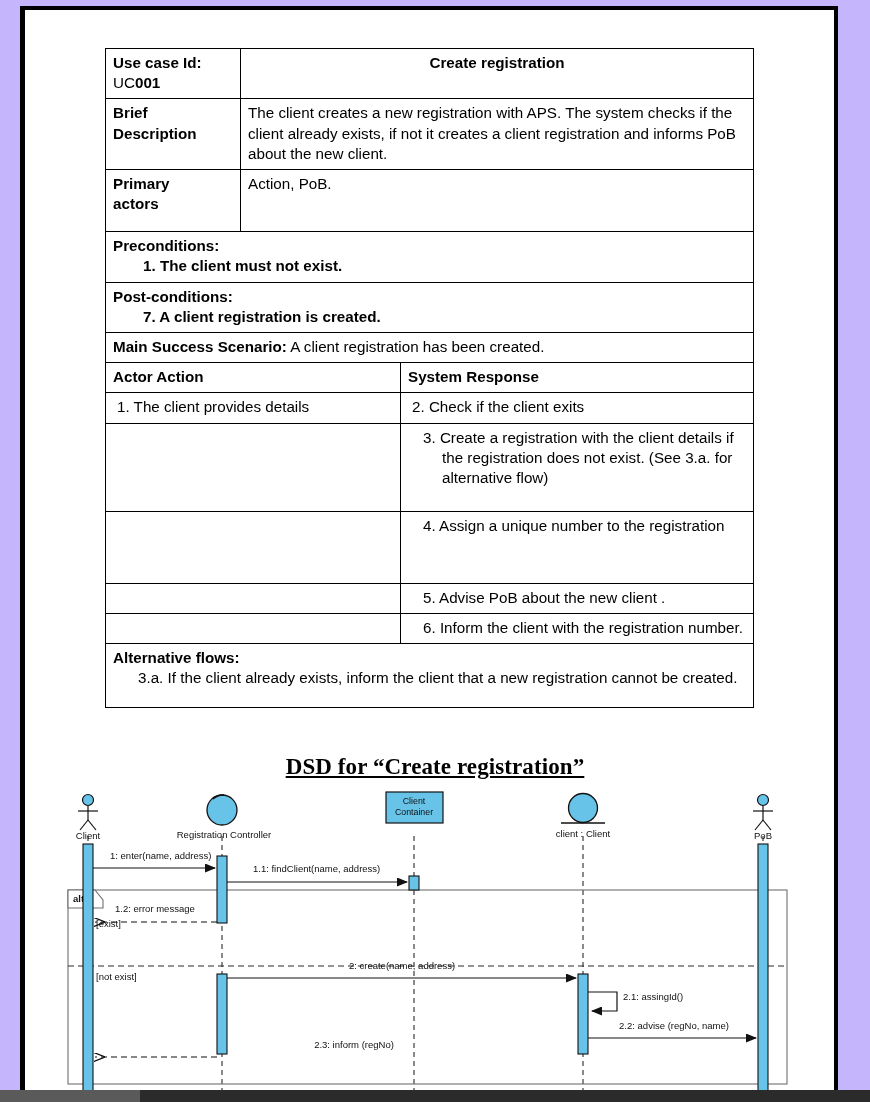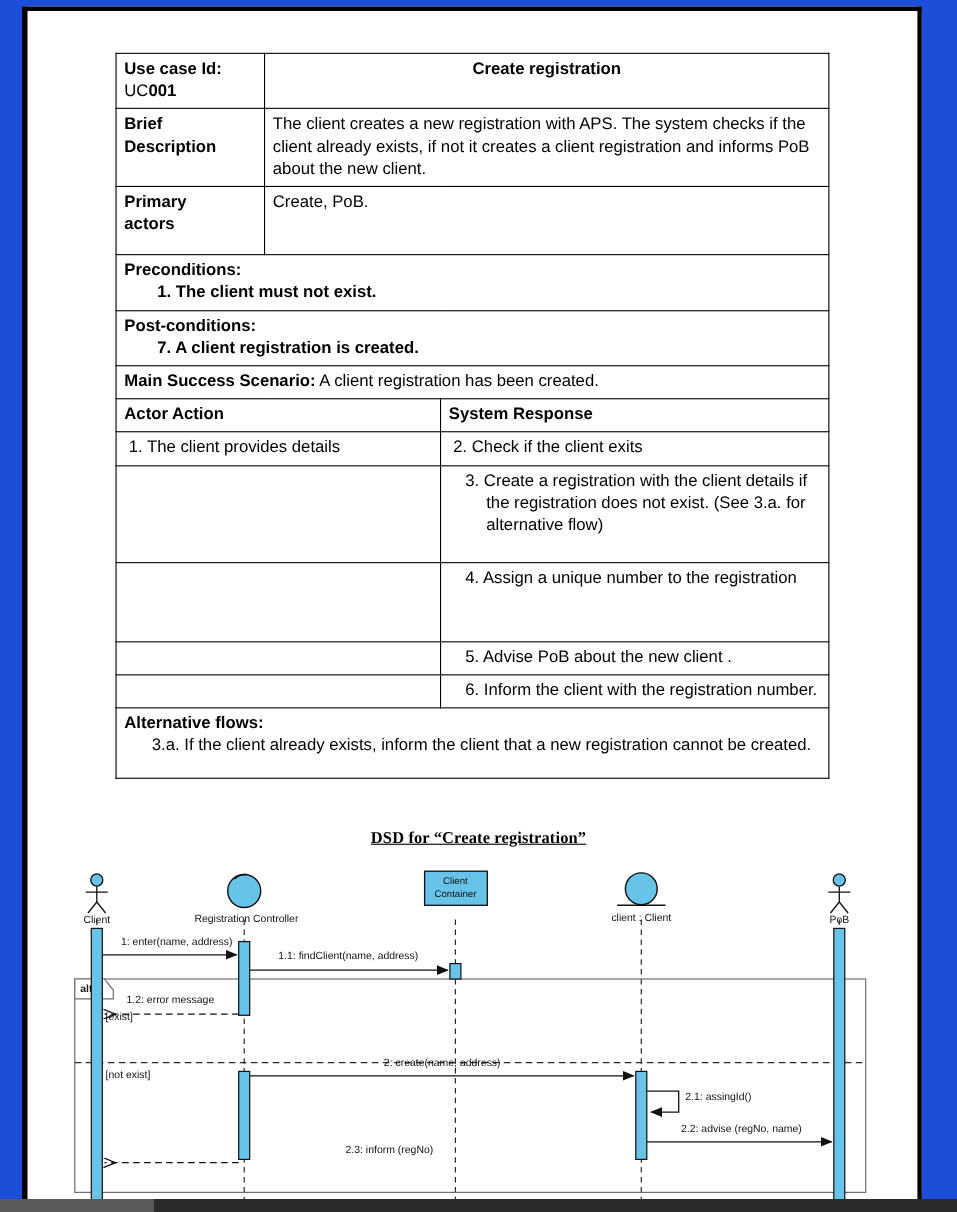--- a/index.html
+++ b/index.html
@@ -8,21 +8,21 @@
     background: #ffffff;
   }
   body {
     font-family: "Liberation Sans", sans-serif;
     -webkit-font-smoothing: antialiased;
   }
   #page {
     position: relative;
     width: 870px;
     height: 1102px;
-    background: #1d4ed8;
+    background: #c4b5fd;
     overflow: hidden;
   }
   
   #page-frame {
     position: absolute;
     left: 20px;
     top: 6px;
     width: 818px;
     height: 1086px;
     border-left: 5px solid #000000;
@@ -99,21 +99,21 @@
 
   
   #dsd-title {
     position: absolute;
     left: 0;
     top: 754px;
     width: 870px;
     text-align: center;
     font-family: "Liberation Serif", serif;
     font-weight: bold;
-    font-size: 15px;
+    font-size: 23px;
     color: #000;
     text-decoration: underline;
     letter-spacing: 0.1px;
   }
 
   
   #dsd {
     position: absolute;
     left: 0;
     top: 786px;
@@ -147,21 +147,21 @@
           <span>Brief</span><br>
           <span>Description</span>
         </td>
         <td colspan="2">The client creates a new registration with APS. The system checks if the client already exists, if not it creates a client registration and informs PoB about the new client.</td>
       </tr>
       <tr class="pa-row">
         <td class="uc-label">
           <span>Primary</span><br>
           <span>actors</span>
         </td>
-        <td colspan="2">Create, PoB.</td>
+        <td colspan="2">Action, PoB.</td>
       </tr>
       <tr>
         <td colspan="3">
           <span class="lbl-bold">Preconditions:</span>
           <span class="indent1">1.  The client must not exist.</span>
         </td>
       </tr>
       <tr>
         <td colspan="3">
           <span class="lbl-bold">Post-conditions:</span>

